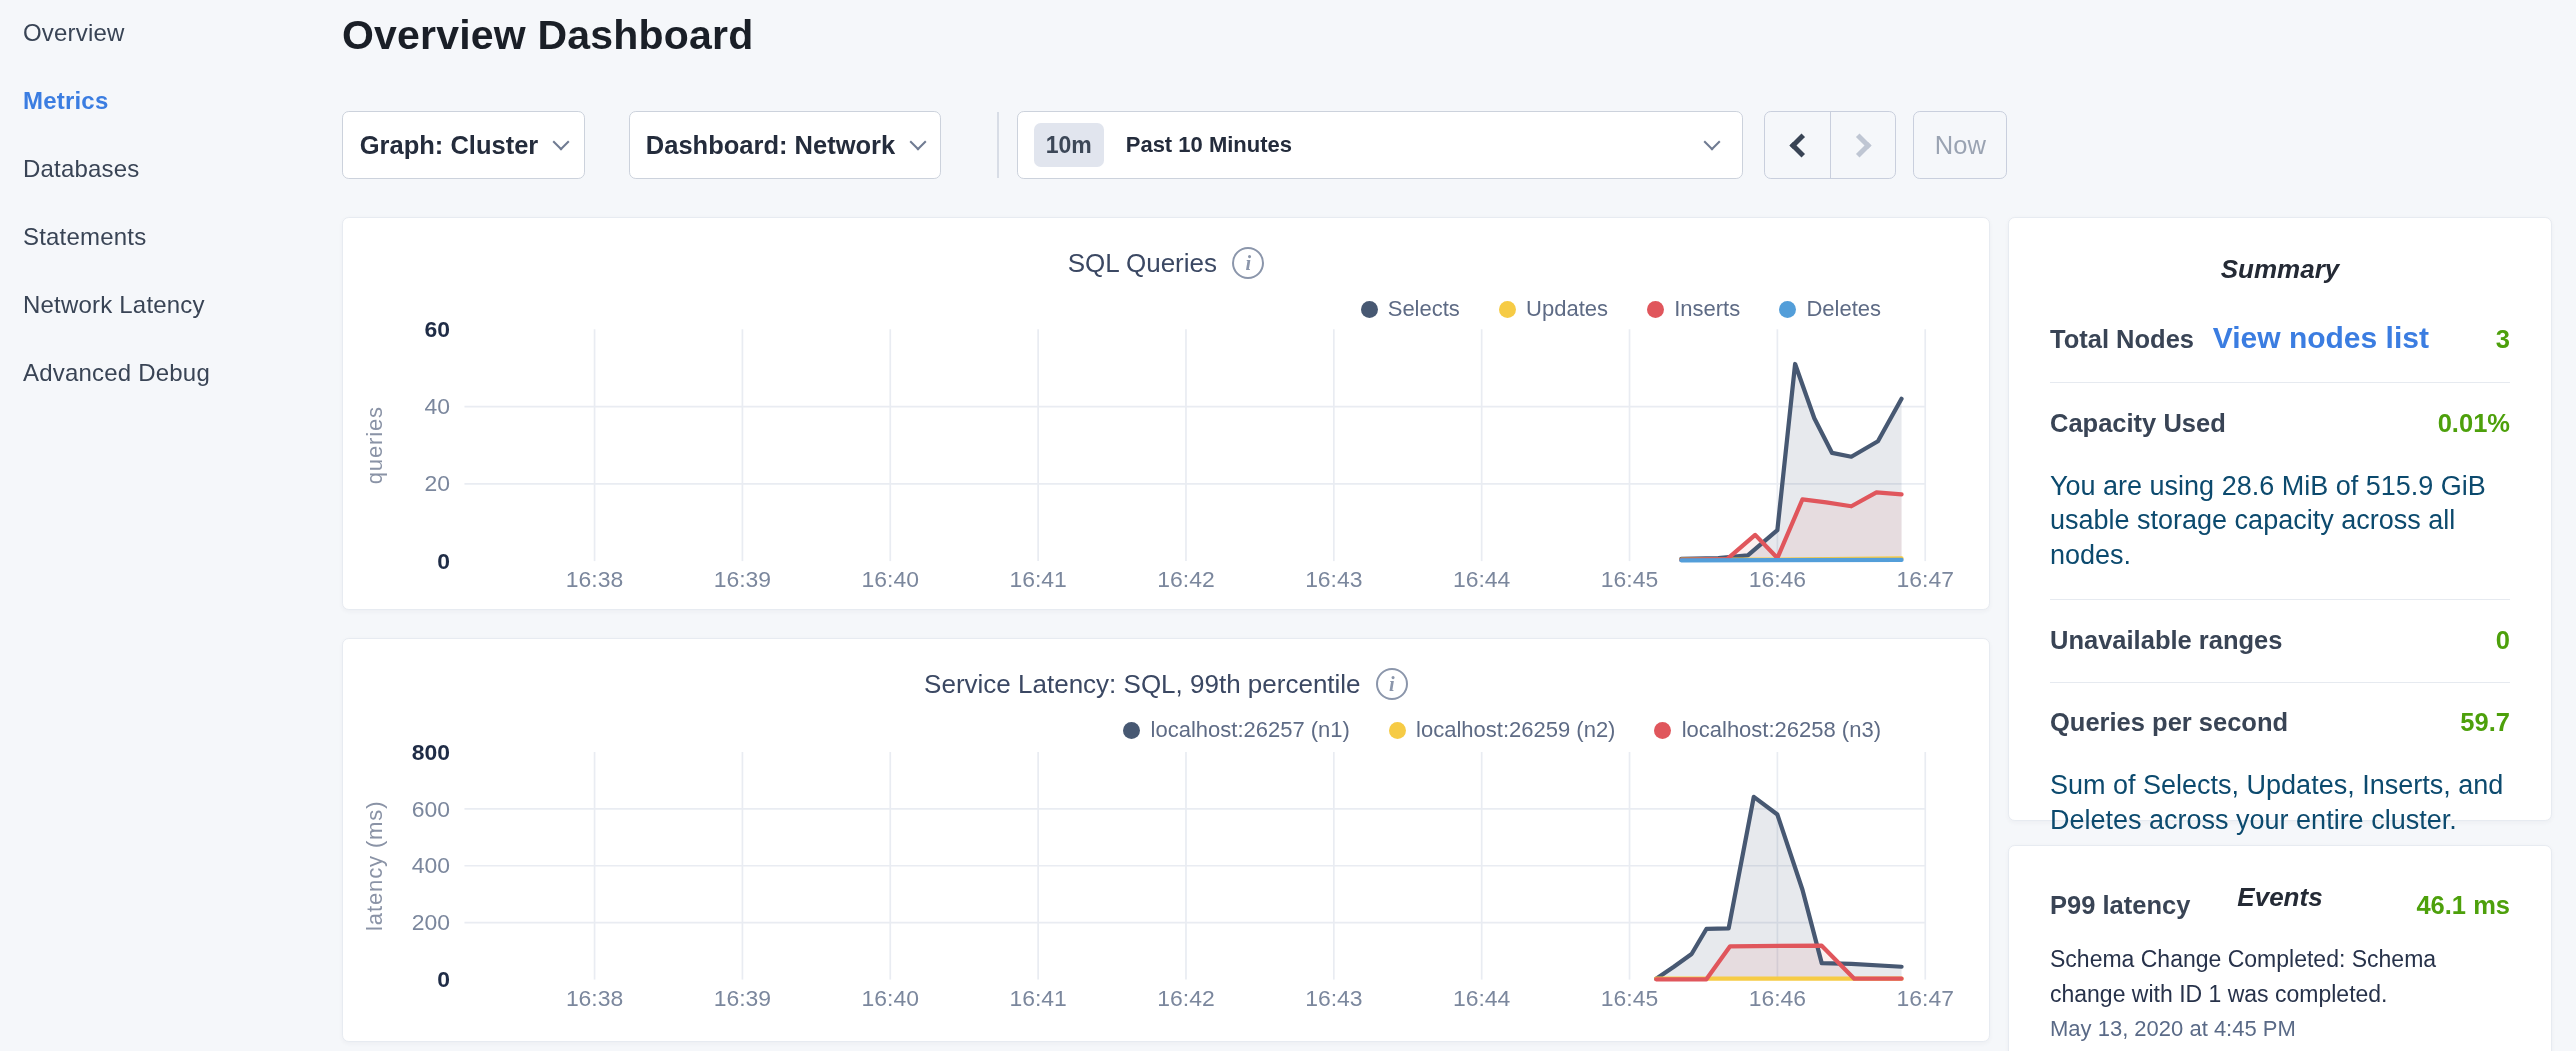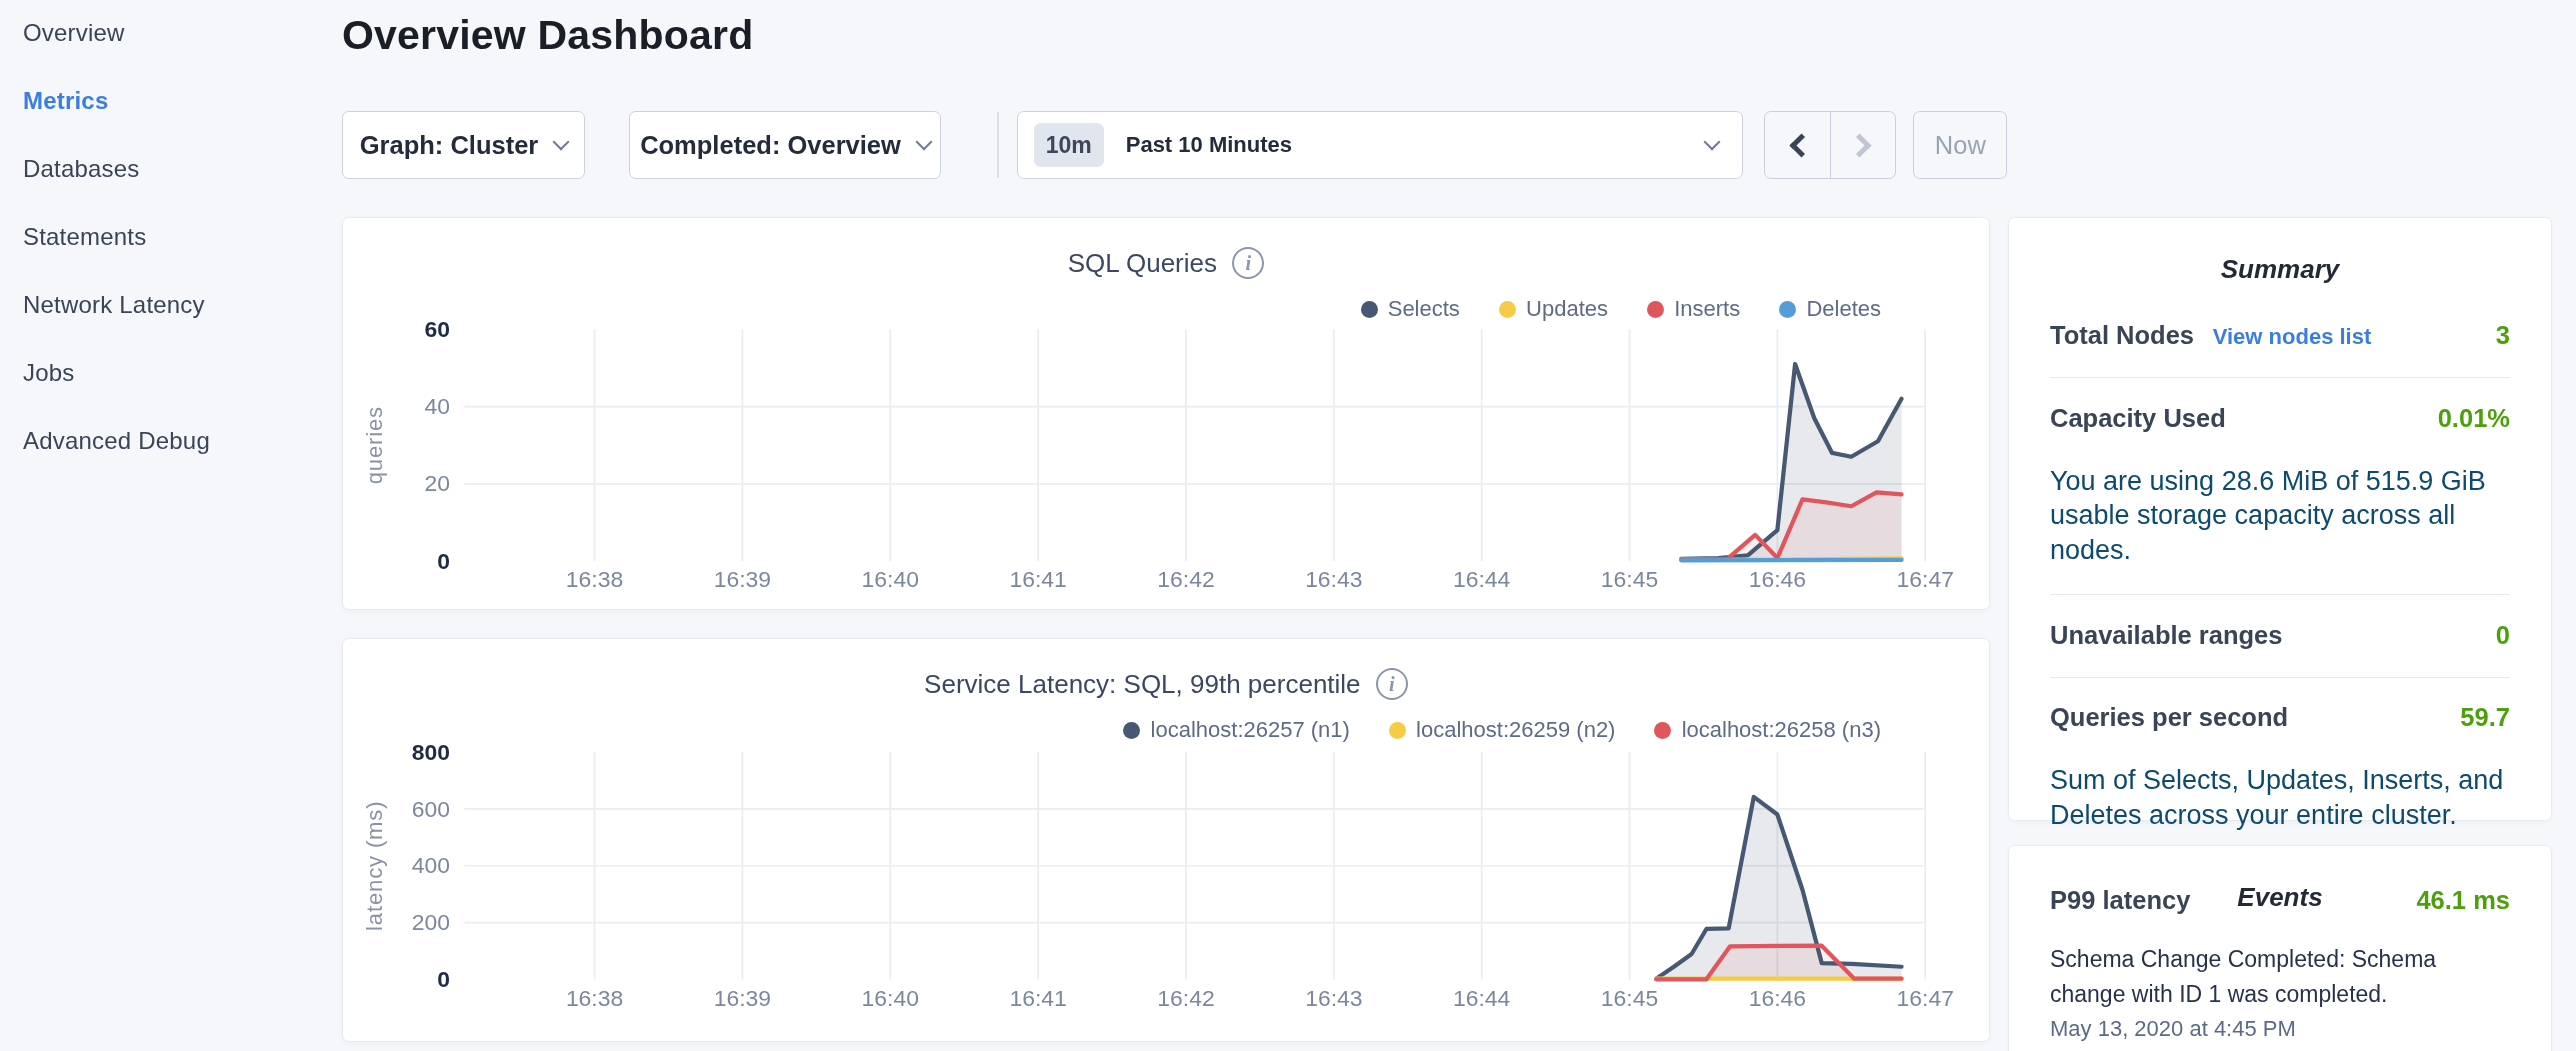--- a/index.html
+++ b/index.html
@@ -51,52 +51,51 @@
 
   
   .right-col { position:absolute; left:2008px; top:217px; width:544px; }
   .panel { background:#fff; border:1.7px solid #e7ebf1; border-radius:6.8px; box-shadow:0 1.7px 4.3px rgba(40,50,70,.04); padding:0 41px; }
   #summary-panel { height:604px; }
   .panel-title { text-align:center; font-size:26px; font-weight:bold; color:#242a35; padding-top:36px;font-style:italic; }
   .srow { padding:25.5px 0 27px; border-top:1.7px solid #e6eaf0; }
   .srow.first { border-top:none; margin-top:36px; padding-top:0; }
   .srow-line { display:flex; align-items:baseline; }
   .srow-label { font-size:25.5px; font-weight:bold; color:#394455; }
-  .srow-link { font-size:22px; font-weight:bold; color:#3b7de1; margin-left:18.7px; cursor:pointer; }
+  .srow-link { font-size:30px; font-weight:bold; color:#3b7de1; margin-left:18.7px; cursor:pointer; }
   .srow-value { margin-left:auto; font-size:25.5px; font-weight:bold; color:#4da00b; }
   .srow-sub { margin-top:31px; font-size:27px; line-height:1.28; color:#0c4a6e; }
   #events-panel { margin-top:24px; height:238px; overflow:hidden; }
   .event-text { margin-top:29px; font-size:23px; line-height:1.5; color:#27324a; }
   .event-time { margin-top:5.1px; font-size:22px; color:#5a6a87; }
 </style>
 </head>
 <body>
 
 <div id="app">
 
   <nav class="sidebar" id="sidebar">
       <div class="nav-item">Overview</div>
       <div class="nav-item active">Metrics</div>
       <div class="nav-item">Databases</div>
       <div class="nav-item">Statements</div>
       <div class="nav-item">Network Latency</div>
-      <div class="nav-item">Jobs</div>
       <div class="nav-item">Advanced Debug</div>
     </nav>
 
   <div class="main">
     <h1 class="page-title">Overview Dashboard</h1>
 
     <div class="controls">
       <div class="ctrl-box dd-graph">
         <span>Graph: Cluster</span>
         <span class="chev"></span>
       </div>
       <div class="ctrl-box dd-dash">
-        <span>Completed: Overview</span>
+        <span>Dashboard: Network</span>
         <span class="chev"></span>
       </div>
       <div class="v-divider"></div>
       <div class="ctrl-box time-sel">
         <span class="time-badge">10m</span>
         <span class="time-label">Past 10 Minutes</span>
         <span class="chev"></span>
       </div>
       <div class="pager">
         <div class="pager-btn">

